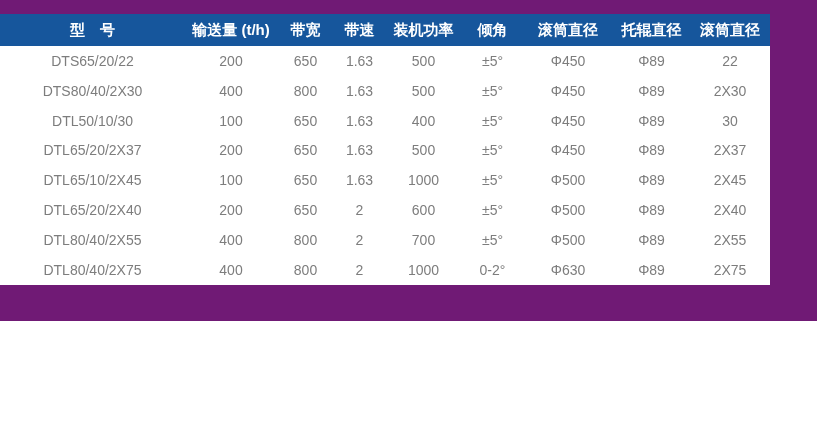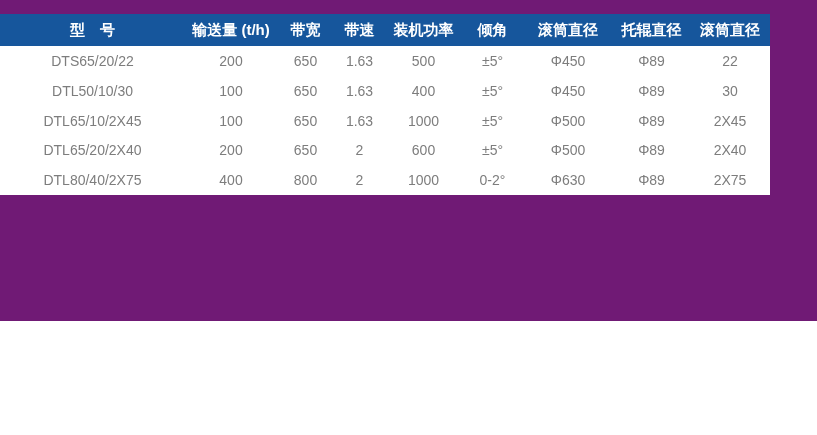--- a/index.html
+++ b/index.html
@@ -89,29 +89,51 @@
           <td>200</td>
           <td>650</td>
           <td>1.63</td>
           <td>500</td>
           <td>±5°</td>
           <td>Φ450</td>
           <td>Φ89</td>
           <td>22</td>
         </tr>
         <tr>
+          <td>DTS80/40/2X30</td>
+          <td>400</td>
+          <td>800</td>
+          <td>1.63</td>
+          <td>500</td>
+          <td>±5°</td>
+          <td>Φ450</td>
+          <td>Φ89</td>
+          <td>2X30</td>
+        </tr>
+        <tr>
           <td>DTL50/10/30</td>
           <td>100</td>
           <td>650</td>
           <td>1.63</td>
           <td>400</td>
           <td>±5°</td>
           <td>Φ450</td>
           <td>Φ89</td>
           <td>30</td>
+        </tr>
+        <tr>
+          <td>DTL65/20/2X37</td>
+          <td>200</td>
+          <td>650</td>
+          <td>1.63</td>
+          <td>500</td>
+          <td>±5°</td>
+          <td>Φ450</td>
+          <td>Φ89</td>
+          <td>2X37</td>
         </tr>
         <tr>
           <td>DTL65/10/2X45</td>
           <td>100</td>
           <td>650</td>
           <td>1.63</td>
           <td>1000</td>
           <td>±5°</td>
           <td>Φ500</td>
           <td>Φ89</td>
@@ -122,20 +144,31 @@
           <td>200</td>
           <td>650</td>
           <td>2</td>
           <td>600</td>
           <td>±5°</td>
           <td>Φ500</td>
           <td>Φ89</td>
           <td>2X40</td>
         </tr>
         <tr>
+          <td>DTL80/40/2X55</td>
+          <td>400</td>
+          <td>800</td>
+          <td>2</td>
+          <td>700</td>
+          <td>±5°</td>
+          <td>Φ500</td>
+          <td>Φ89</td>
+          <td>2X55</td>
+        </tr>
+        <tr>
           <td>DTL80/40/2X75</td>
           <td>400</td>
           <td>800</td>
           <td>2</td>
           <td>1000</td>
           <td>0-2°</td>
           <td>Φ630</td>
           <td>Φ89</td>
           <td>2X75</td>
         </tr>

